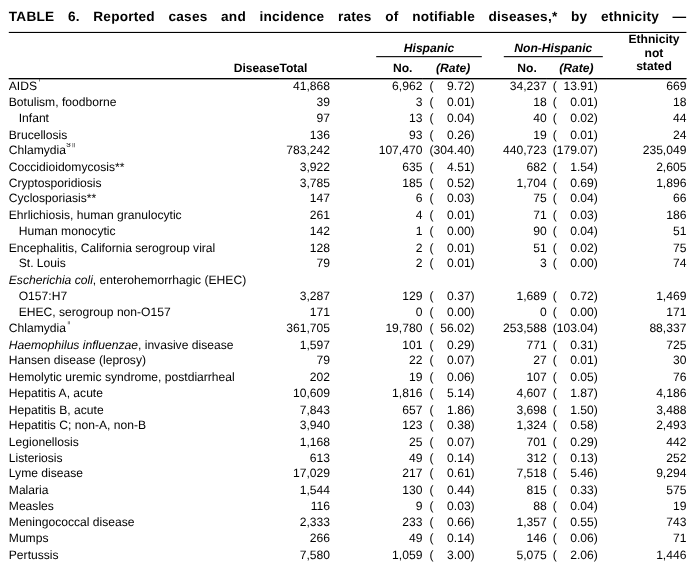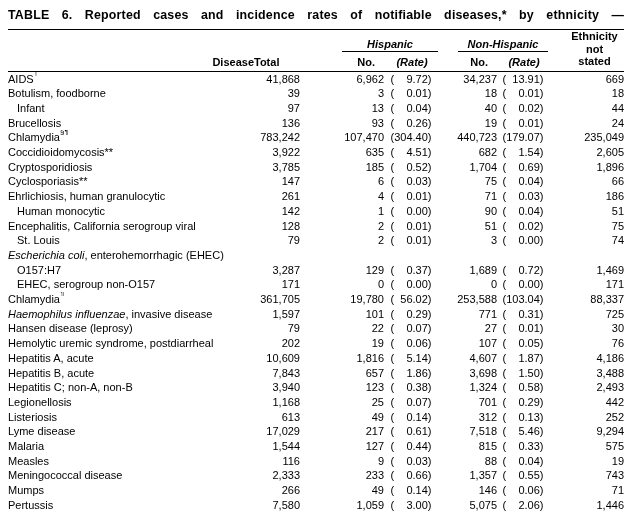--- a/index.html
+++ b/index.html
@@ -312,21 +312,21 @@
           <td class="c-num">17,029</td>
           <td class="c-num">217</td>
           <td class="c-rate">(  0.61)</td>
           <td class="c-num">7,518</td>
           <td class="c-rate">(  5.46)</td>
           <td class="c-num">9,294</td>
         </tr>
         <tr>
           <td class="c-disease"><span>Malaria</span></td>
           <td class="c-num">1,544</td>
-          <td class="c-num">127</td>
+          <td class="c-num">130</td>
           <td class="c-rate">(  0.44)</td>
           <td class="c-num">815</td>
           <td class="c-rate">(  0.33)</td>
           <td class="c-num">575</td>
         </tr>
         <tr>
           <td class="c-disease"><span>Measles</span></td>
           <td class="c-num">116</td>
           <td class="c-num">9</td>
           <td class="c-rate">(  0.03)</td>

